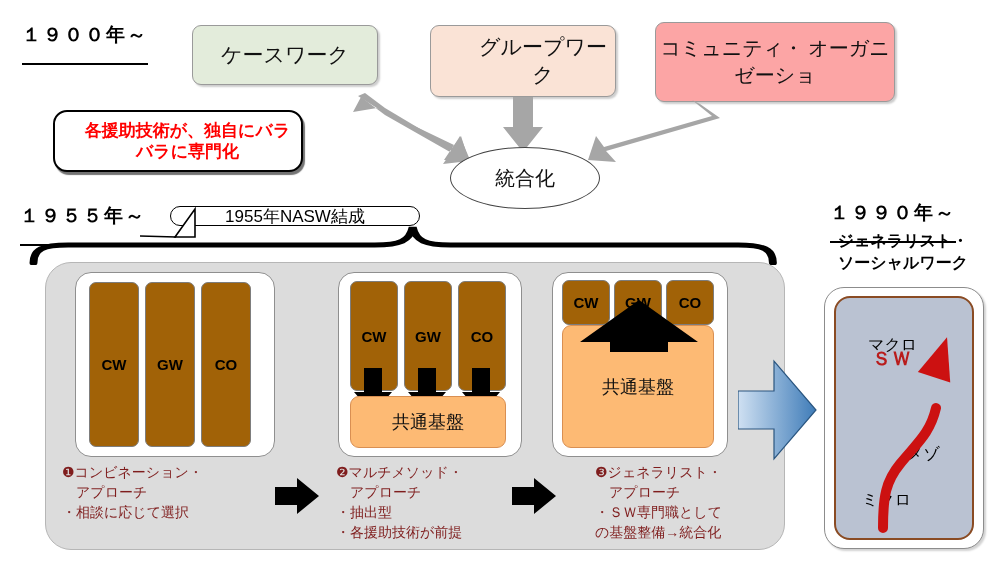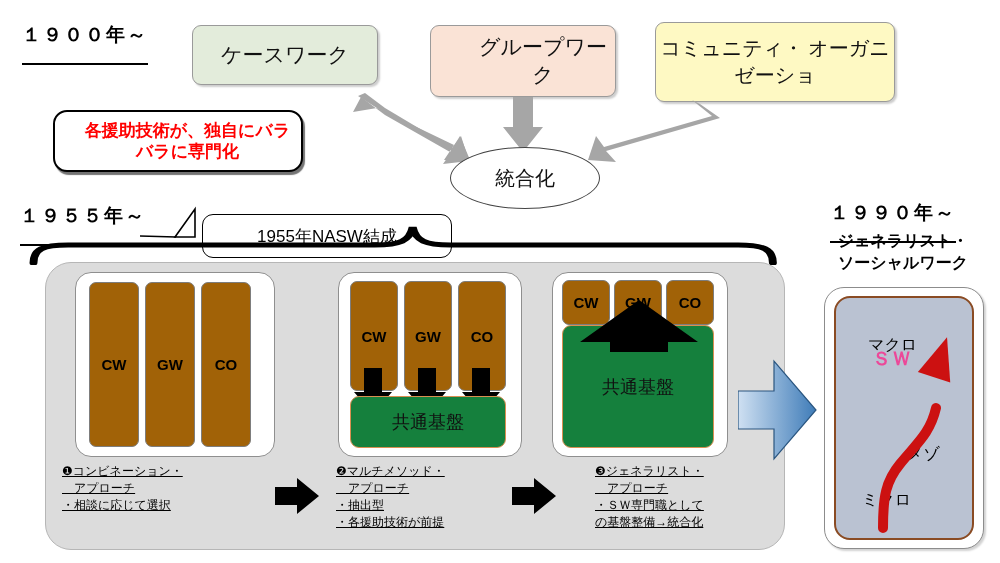--- a/index.html
+++ b/index.html
@@ -27,21 +27,21 @@
     border-radius:9px;
     display:flex;align-items:center;justify-content:center;
     text-align:center;
     font-family:"Liberation Serif","DejaVu Serif",serif;
     font-size:21px;color:#111;
     line-height:1.35;
     box-shadow:2px 2px 2px rgba(0,0,0,.20);
   }
   .srcbox.green{background:#e3ecdb;}
   .srcbox.peach{background:#fae3d6;}
-  .srcbox.blue{background:#fef9c3;}
+  .srcbox.blue{background:#fca5a5;}
 
   
   .rednote{
     border:2.5px solid #000;border-radius:14px;background:#fff;
     color:#ff0000;font-weight:700;
     font-family:"Liberation Serif","DejaVu Serif",serif;
     font-size:17px;line-height:1.25;text-align:center;
     display:flex;align-items:center;justify-content:center;
     box-shadow:2px 3px 1px rgba(0,0,0,.55);
   }
@@ -68,48 +68,48 @@
   }
   .group{
     background:#ffffff;border:1px solid #8f8f8f;border-radius:16px;
   }
   .chip{
     background:#a16207;border:1px solid #7d7d7d;border-radius:7px;
     display:flex;align-items:center;justify-content:center;
     font-size:15px;font-weight:700;color:#000;
   }
   .base{
-    background:#15803d;border:1px solid #d98f52;border-radius:9px;
+    background:#fdba74;border:1px solid #d98f52;border-radius:9px;
     display:flex;align-items:center;justify-content:center;
     font-family:"Liberation Serif","DejaVu Serif",serif;
     font-size:18px;color:#111;
   }
   .caption{
     font-family:"Liberation Serif","DejaVu Serif",serif;
-    font-size:12px;color:#000000;line-height:1.42;white-space:pre-line;text-decoration:underline;
+    font-size:14px;color:#7f1d1d;line-height:1.42;white-space:pre-line;
   }
 
   
   .outerpanel{
     background:#fff;border:1.4px solid #8c8c8c;border-radius:20px;
     box-shadow:2px 2px 2px rgba(0,0,0,.18);
   }
   .innerpanel{
     background:#bac2d2;border:2px solid #8a4b23;border-radius:16px;
   }
   .gl-title{
     font-family:"Liberation Serif","DejaVu Serif",serif;
     font-size:16px;font-weight:700;color:#000;line-height:1.4;
     text-align:center;white-space:pre-line;
   }
   .scalelbl{
     font-family:"Liberation Serif","DejaVu Serif",serif;
     font-size:16px;color:#000;white-space:nowrap;
   }
-  .swlbl{font-size:19px;font-weight:700;color:#ec4899;letter-spacing:1px;}
+  .swlbl{font-size:19px;font-weight:700;color:#b91c1c;letter-spacing:1px;}
 </style>
 </head>
 <body>
 
 <div class="abs era" style="left:22px;top:22px;">１９００年～</div>
 
 <div class="abs srcbox green" style="left:192px;top:25px;width:186px;height:60px;">ケースワーク</div>
 
 <div class="abs srcbox peach" style="left:430px;top:25px;width:186px;height:72px;padding-left:40px;">グループワーク</div>
 
@@ -130,21 +130,21 @@
   </g>
 </svg>
 
 <div class="abs rednote" style="left:53px;top:110px;width:250px;height:62px;padding-left:19px;">各援助技術が、独自にバラ
 バラに専門化</div>
 
 <div class="abs ellipse" style="left:450px;top:147px;width:150px;height:62px;">統合化</div>
 
 <div class="abs era" style="left:20px;top:203px;">１９５５年～</div>
 
-<div class="abs nasw" style="left:170px;top:214px;width:250px;height:44px;margin-left:32px;">1955年NASW結成</div>
+<div class="abs nasw" style="left:170px;top:206px;width:250px;height:20px;">1955年NASW結成</div>
 <svg class="abs" style="left:120px;top:204px;width:110px;height:50px;pointer-events:none;">
   <polygon points="55,33 75,5 75,33" fill="#ffffff" stroke="#000" stroke-width="1.6"></polygon>
   <line x1="56" y1="33" x2="20" y2="32" stroke="#000" stroke-width="1.6"></line>
 </svg>
 
 <svg class="abs" style="left:24px;top:205px;width:780px;height:60px;pointer-events:none;">
   <path d="M6,58 C6,44 12,40 28,40 L222,40 C238,40 244,36 246,22
            C248,36 254,40 270,40 L452,40 C468,40 474,44 474,58" fill="none" stroke="#000" stroke-width="5" stroke-linecap="round" transform="translate(0,0) scale(1.58,1)"></path>
 </svg>
 

